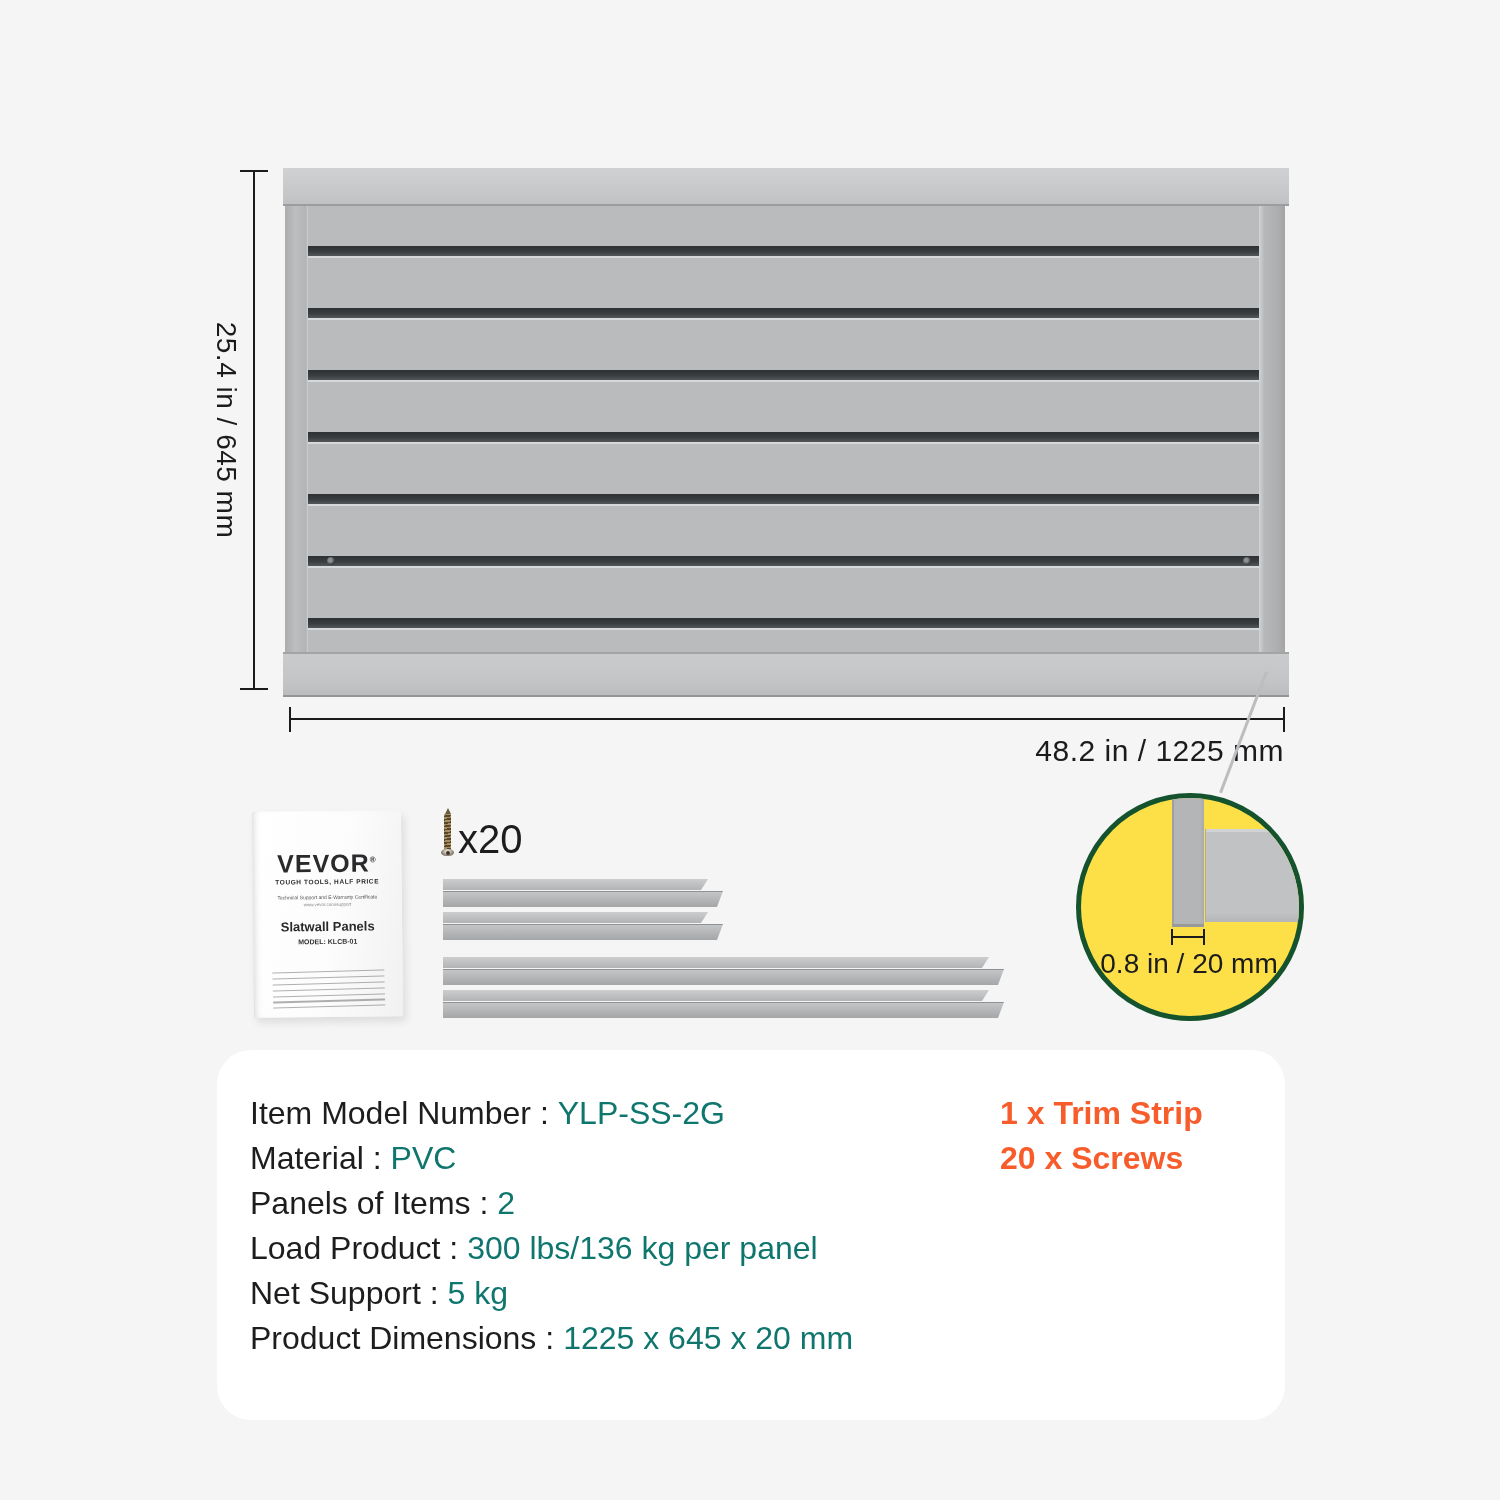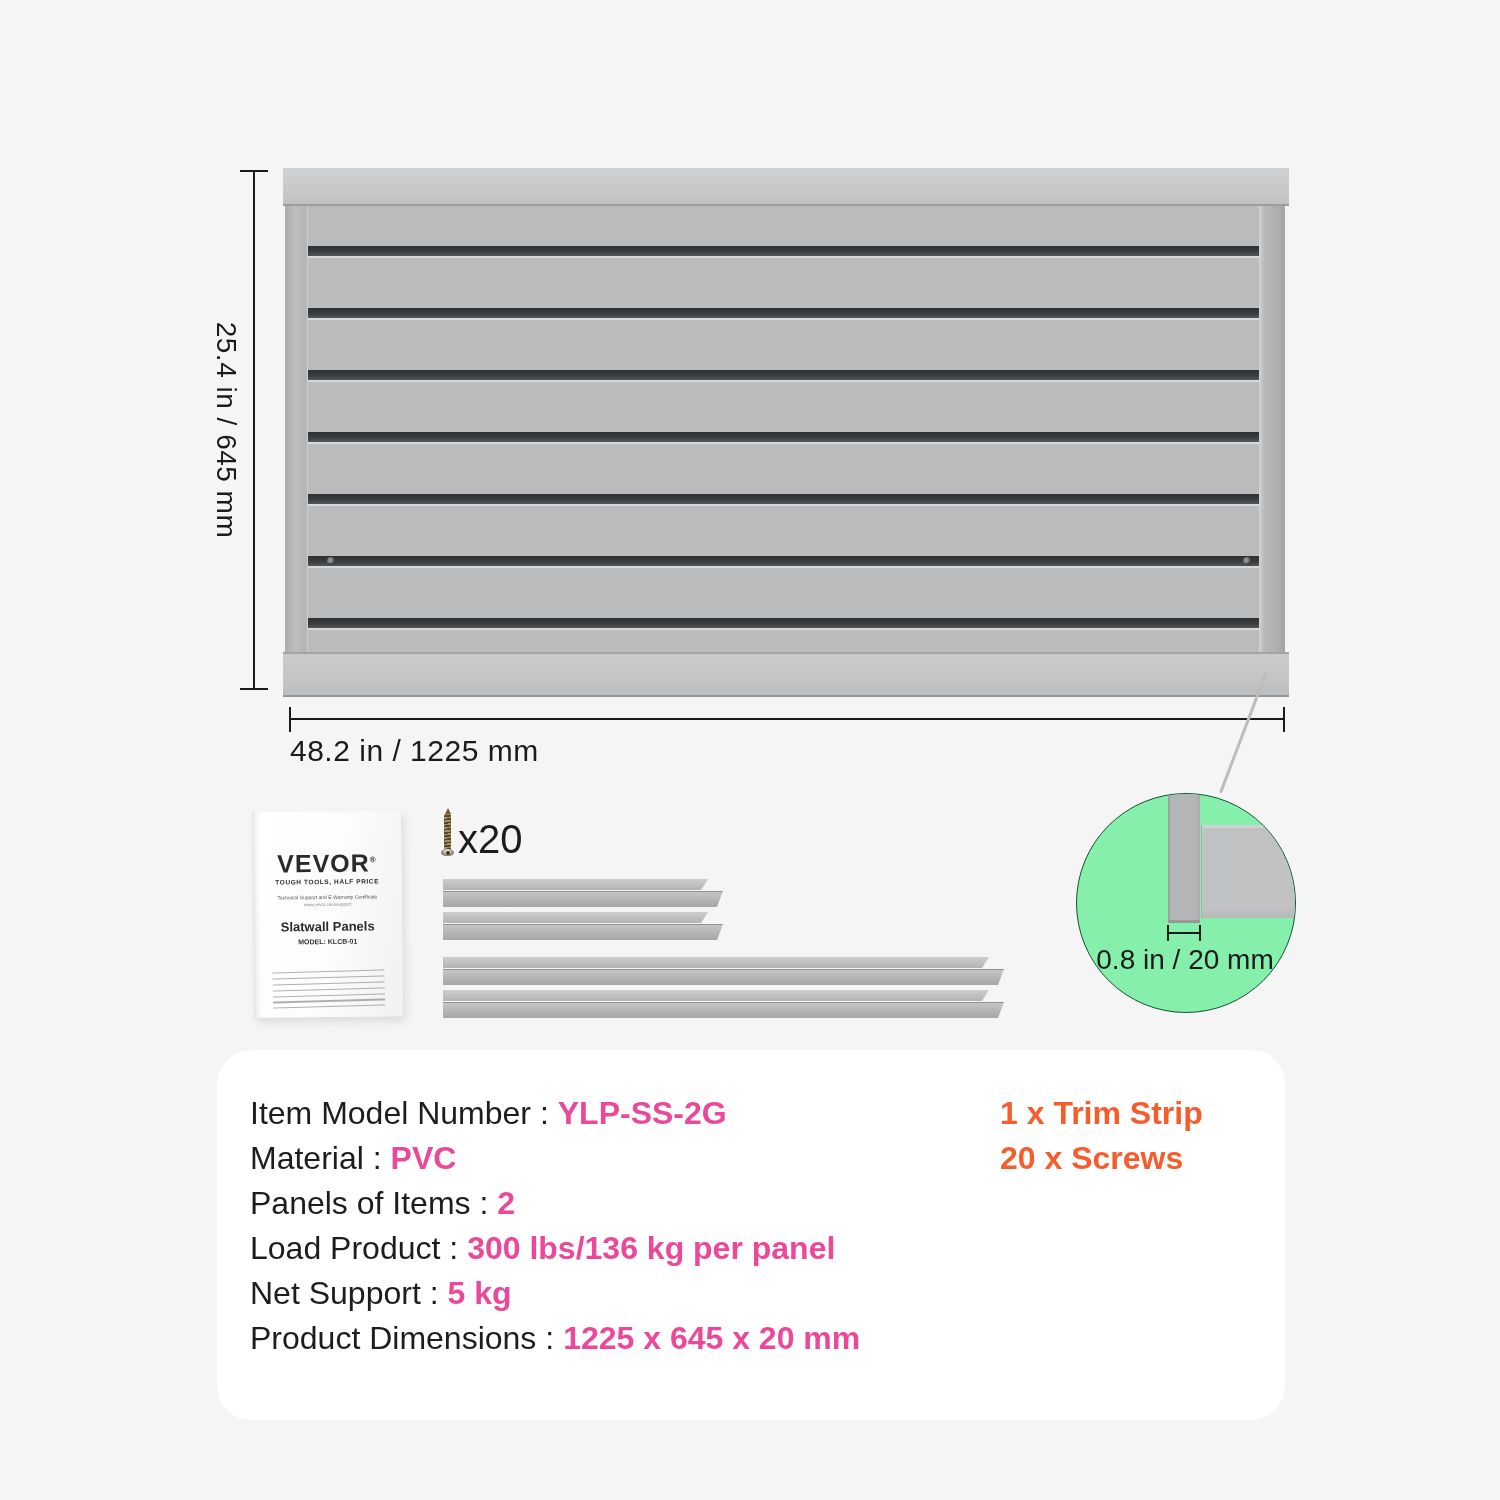--- a/index.html
+++ b/index.html
@@ -25,27 +25,27 @@
     border-top:2px solid #a2a4a6;border-bottom:2px solid #939597;}
 
   
   .dim{color:#1b1b1d;}
   .vline{left:253px;top:170px;width:2px;height:520px;background:#1b1b1d;}
   .vcap{width:28px;height:2px;background:#1b1b1d;left:240px;}
   .hline{left:290px;top:718px;width:994px;height:2px;background:#1b1b1d;}
   .hcap{width:2px;height:25px;background:#1b1b1d;top:707px;}
   .vlabel{left:226px;top:430px;transform:translate(-50%,-50%) rotate(90deg);
     font-size:28px;white-space:nowrap;letter-spacing:.5px;}
-  .hlabel{left:290px;top:734px;width:994px;text-align:left;font-size:30px;letter-spacing:.5px;}
+  .hlabel{left:290px;top:734px;width:994px;text-align:right;font-size:30px;letter-spacing:.5px;}
 
   
   .leader{left:1268px;top:672px;width:130px;height:3px;background:#bbbdbf;
     transform-origin:0 0;transform:rotate(110.8deg);border-radius:2px;}
-  .detail-circle{left:1076px;top:793px;width:218px;height:218px;border:1px solid #14532d;
-    border-radius:50%;background:#86efac;overflow:hidden;}
+  .detail-circle{left:1076px;top:793px;width:218px;height:218px;border:5px solid #14532d;
+    border-radius:50%;background:#fde047;overflow:hidden;}
   .dc-bar{position:absolute;left:91px;top:0;width:32px;height:126px;
     background:linear-gradient(90deg,#9ea0a2 0 2px,#b3b5b7 2px 88%,#a7a9ab 100%);
     border-bottom:3px solid #97999b;}
   .dc-slab{position:absolute;left:124px;top:31px;width:110px;height:93px;
     background:linear-gradient(180deg,#d0d2d4 0 3px,#c0c2c4 3px 90%,#b4b6b8 100%);
     border-left:1px solid #aaacae;}
   .dc-bracket{position:absolute;left:91px;top:138px;width:33px;height:2px;background:#1b1b1d;}
   .dc-tick{position:absolute;top:131px;width:2px;height:16px;background:#1b1b1d;}
   .dc-label{position:absolute;left:108px;top:150px;transform:translateX(-50%);
     font-size:28px;white-space:nowrap;color:#1b1b1d;}
@@ -86,21 +86,21 @@
   .strip-bot{height:15px;margin-top:1px;border-top:1px solid #8e9092;
     background:linear-gradient(180deg,#c3c5c7 0%,#a4a6a8 100%);
     clip-path:polygon(0 0,100% 0,calc(100% - 6px) 100%,0 100%);}
 
   
   .spec-card{left:217px;top:1050px;width:1068px;height:370px;background:#ffffff;border-radius:34px;}
   .spec-col{position:absolute;top:41px;}
   .spec-col-left{left:33px;}
   .spec-col-right{left:783px;}
   .spec-row{font-size:32px;line-height:45px;color:#1d1d1f;white-space:nowrap;}
-  .spec-val{font-weight:700;color:#ec4899;margin-left:9px;}
+  .spec-val{font-weight:400;color:#0f766e;margin-left:9px;}
   .acc-item{font-size:32px;line-height:45px;font-weight:700;color:#f75c2b;white-space:nowrap;}
 </style>
 </head>
 <body>
 
 <div class="stage">
 
   <div class="abs rail-top"></div>
   <div class="abs panel-body">
     <div class="stile stile-left"></div>

